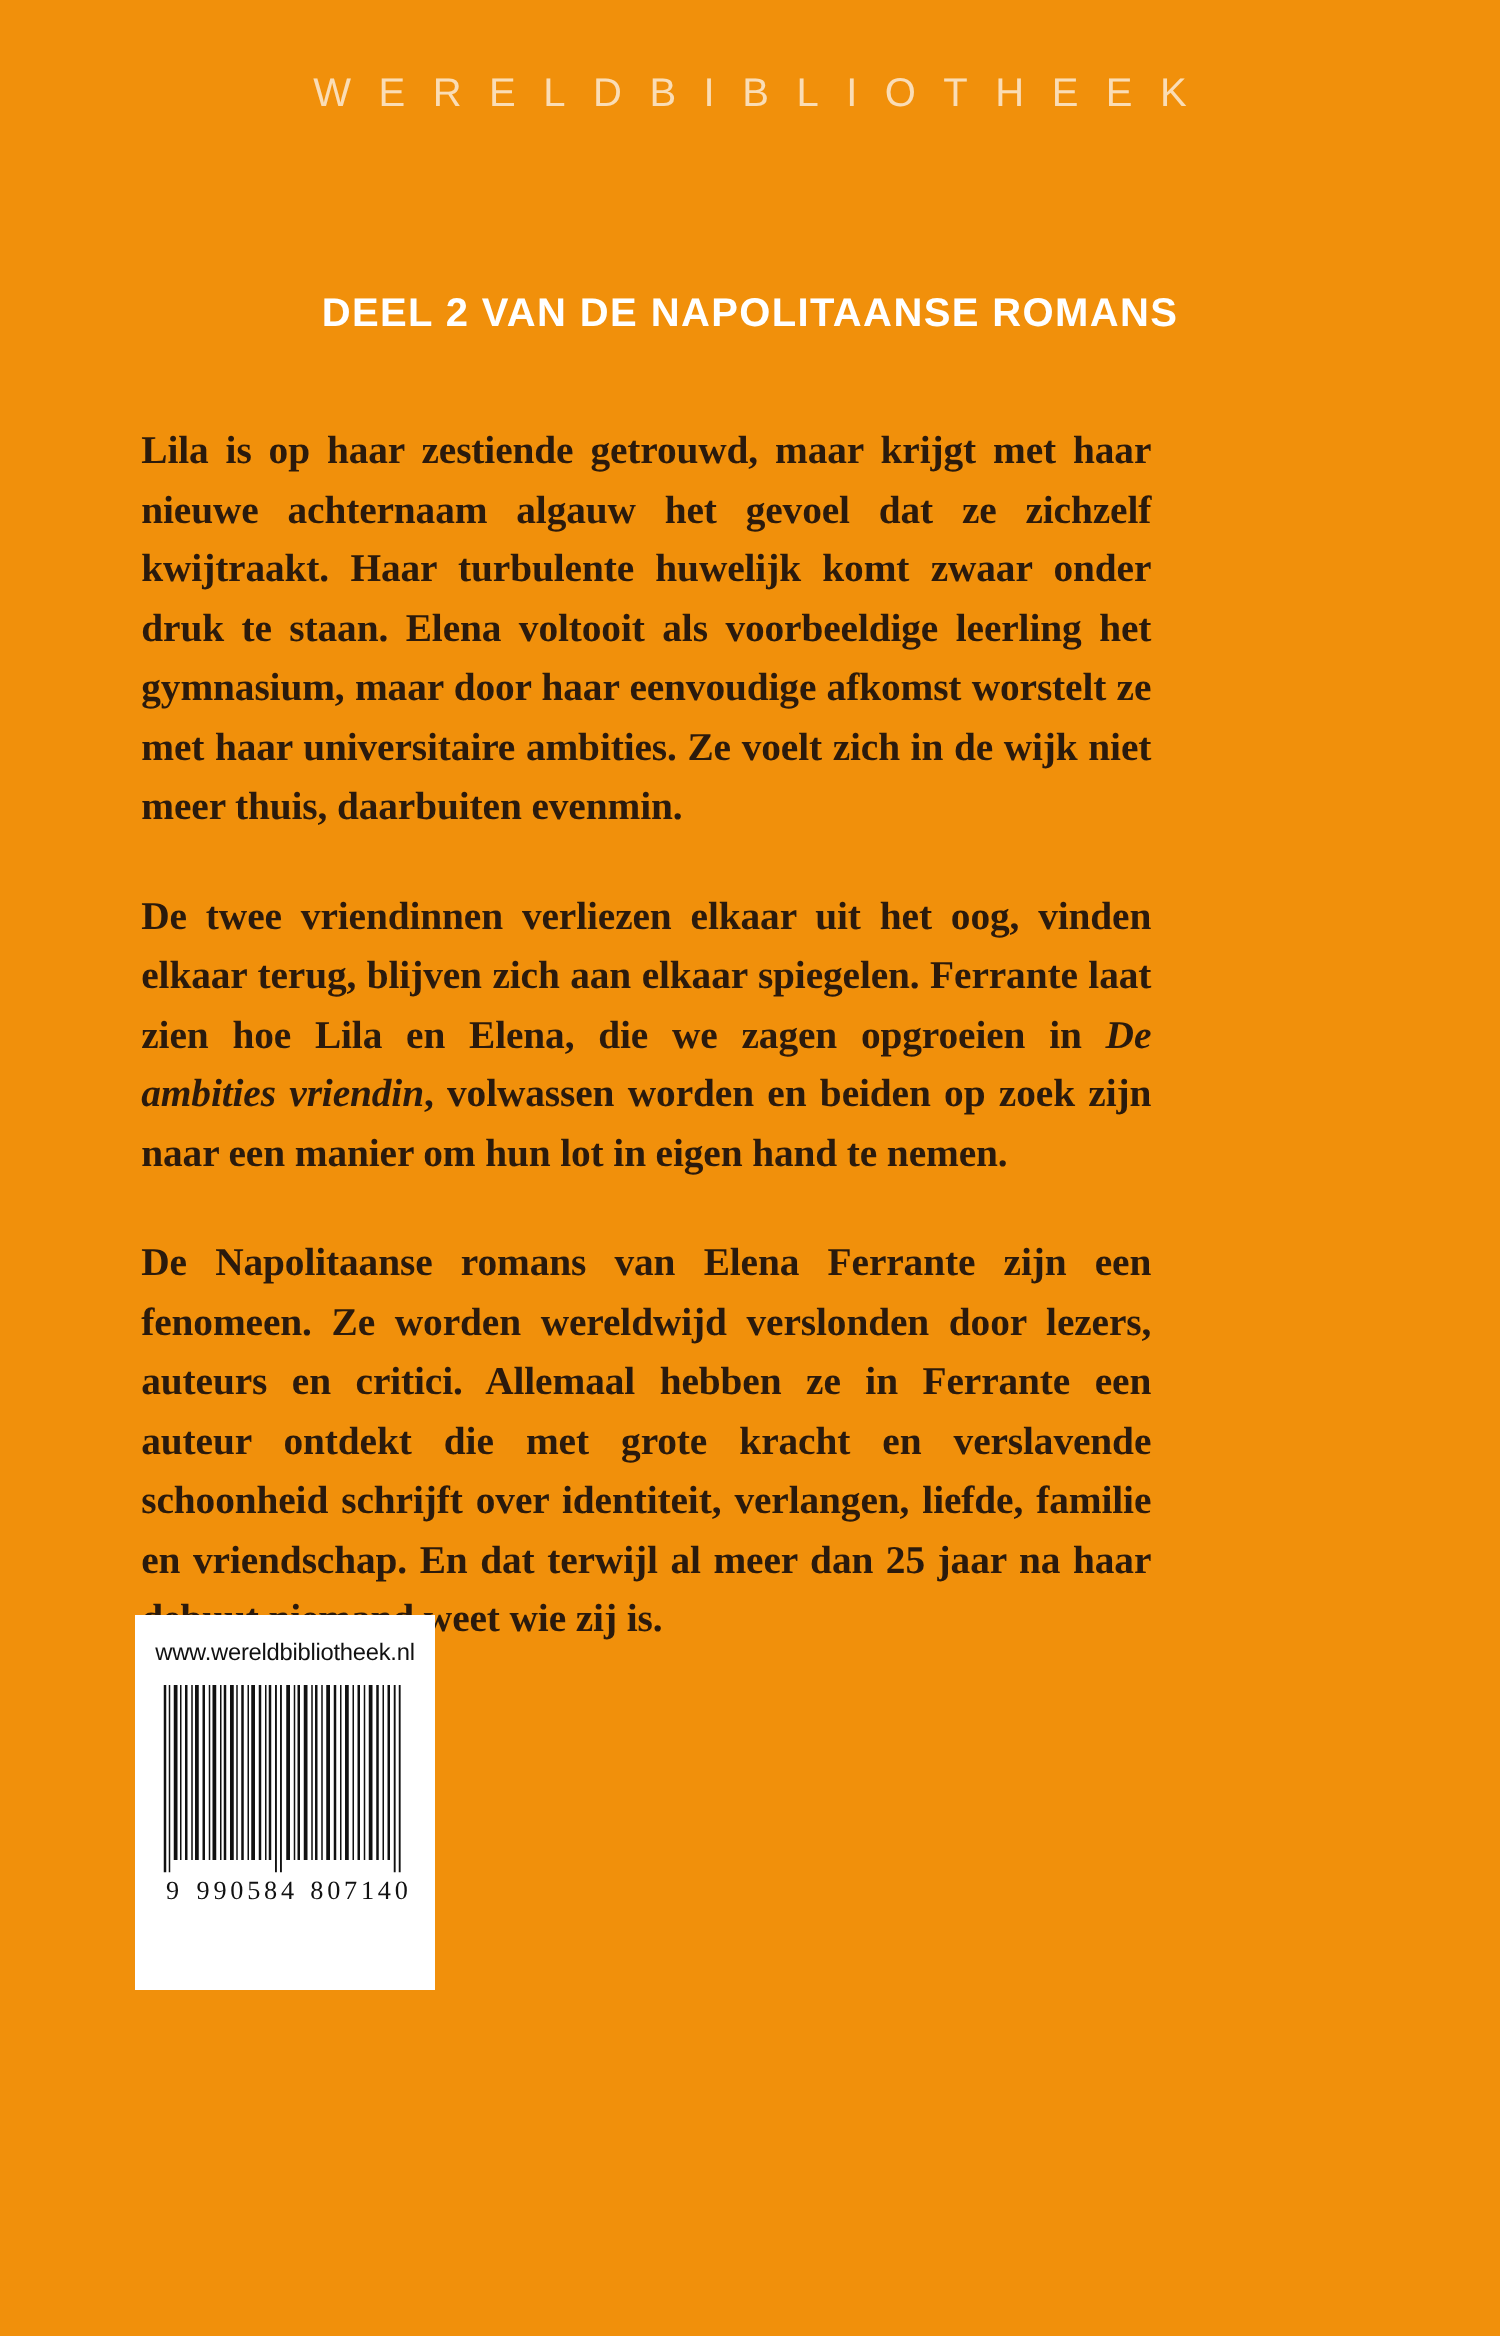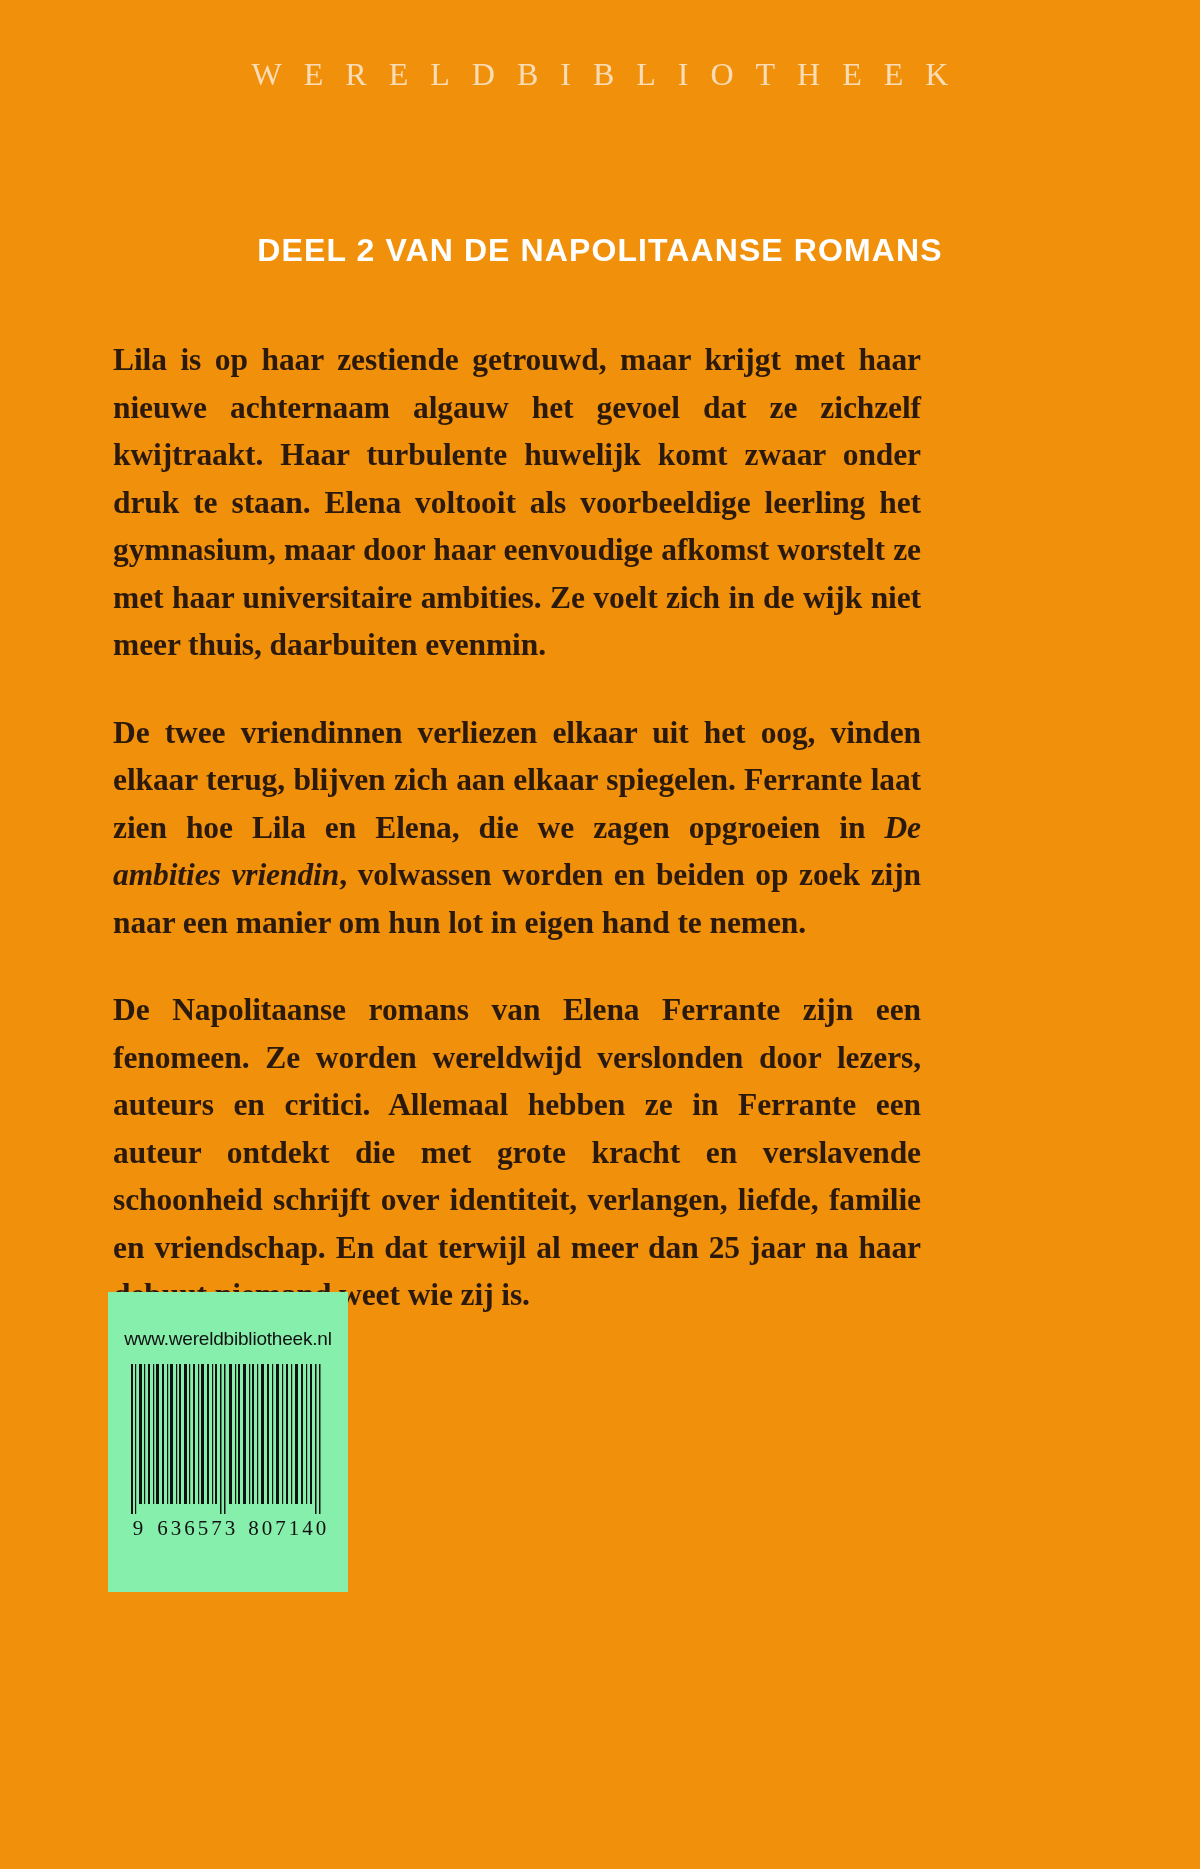--- a/index.html
+++ b/index.html
@@ -21,21 +21,21 @@
     background: #F1900B;
   }
 
   
   .publisher {
     position: absolute;
     top: 56px;
     left: 0;
     right: 0;
     text-align: center;
-    font-family: Liberation Serif, serif;
+    font-family: Liberation Sans, sans-serif;
     font-size: 32px;
     letter-spacing: 22px;
     text-indent: 22px;
     color: #FBE3C4;
     opacity: 0.93;
     font-weight: 400;
     white-space: nowrap;
   }
 
   
@@ -103,23 +103,23 @@
     font-style: italic;
   }
 
   
   .barcode-block {
     position: absolute;
     left: 108px;
     top: 1292px;
     width: 240px;
     height: 300px;
-    background: #86efac;
+    background: #ffffff;
     box-sizing: border-box;
-    padding: 30px 0 0 0;
+    padding: 14px 0 0 0;
     overflow: hidden;
   }
   .barcode-url {
     font-family: "Liberation Sans", sans-serif;
     font-size: 19px;
     color: #111111;
     text-align: center;
     letter-spacing: -0.2px;
     margin: 6px 0 0 0;
   }
@@ -210,18 +210,18 @@
         <rect x="172" y="0" width="2" height="140"></rect>
         <rect x="177" y="0" width="1.2" height="140"></rect>
         <rect x="181" y="0" width="2" height="140"></rect>
         <rect x="186" y="0" width="1.5" height="150"></rect>
         <rect x="190" y="0" width="1.5" height="150"></rect>
       </g>
     </svg>
 
     <div class="barcode-digits">
       <span class="grp lead">9</span>
-        <span class="grp mid">636573</span>
+        <span class="grp mid">990584</span>
         <span class="grp">807140</span>
     </div>
   </div>
 
 </div>
 
 </body></html>

